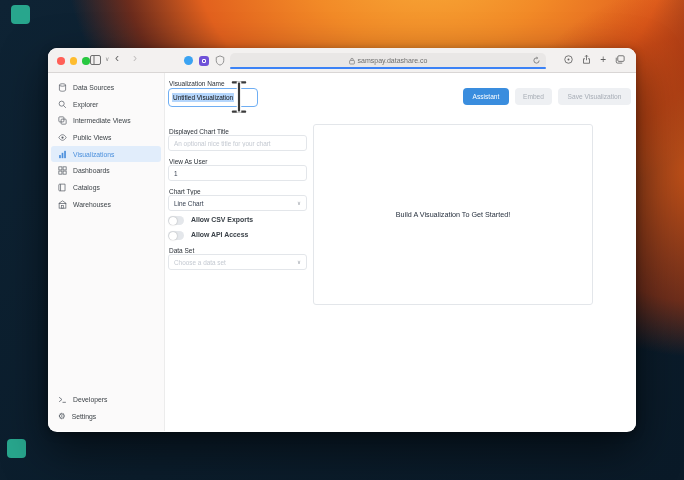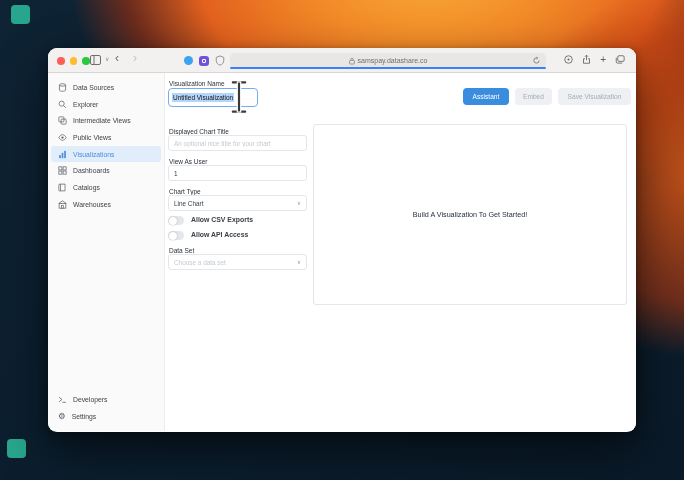--- a/index.html
+++ b/index.html
@@ -86,21 +86,21 @@
 
   .btn { position:absolute; height:17px; border:none; border-radius:4px; font-family:"Liberation Sans",sans-serif; font-size:6.6px; }
   .btn-primary { background:#3a8dde; color:#ffffff; }
   .btn-disabled { background:#eef0f3; color:#a7adb6; }
 
   .toggle { position:absolute; width:16px; height:9px; border-radius:5px; background:#e4e7eb; }
   .toggle .knob { position:absolute; left:0.5px; top:0.5px; width:8px; height:8px; border-radius:50%; background:#fff; box-shadow:0 0 1.5px rgba(0,0,0,.35); }
   .toggle-label { position:absolute; font-size:6.9px; font-weight:bold; color:#3a4148; }
 
   .preview {
-    position:absolute; left:148px; top:51px; width:314px; height:181px;
+    position:absolute; left:148px; top:51px; width:280px; height:181px;
     border:1px solid #e3e6ea; border-radius:3px;
     display:flex; align-items:center; justify-content:center;
     font-size:7.2px; color:#1f2937;
   }
 
   .cursor-ibeam { position:absolute; left:64px; top:7px; pointer-events:none; }
 </style>
 </head>
 <body>
 

